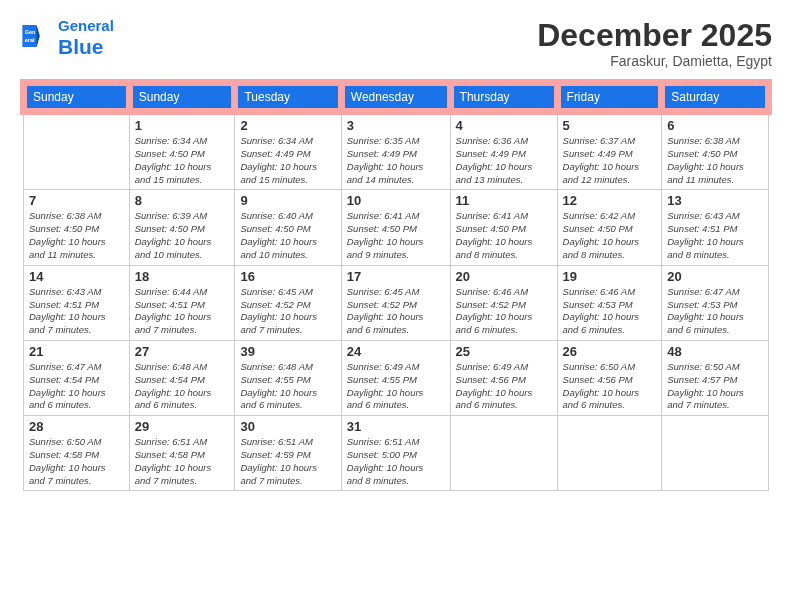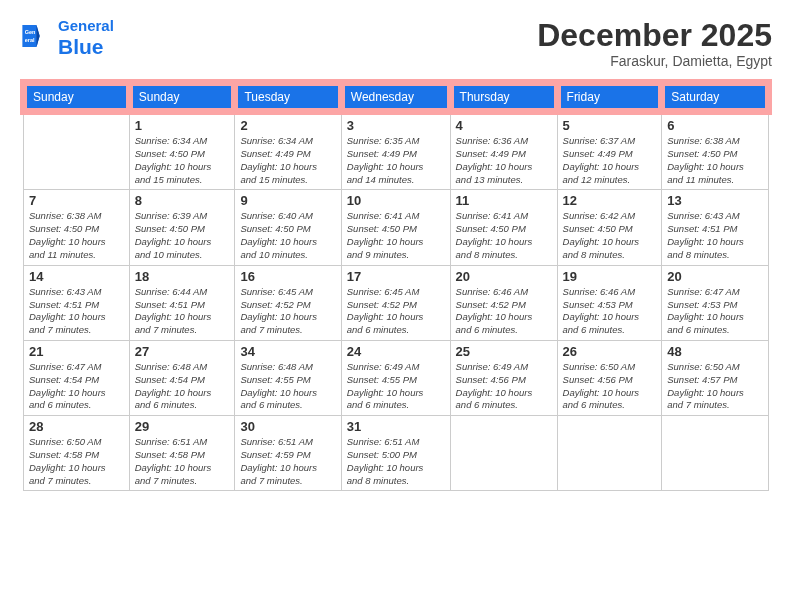--- a/index.html
+++ b/index.html
@@ -217,21 +217,21 @@
         <tr class="row-alt">
           <td>
             <span class="day-number">21</span>
             <div class="day-info">Sunrise: 6:47 AM<br>Sunset: 4:54 PM<br>Daylight: 10 hours<br>and 6 minutes.</div>
           </td>
           <td>
             <span class="day-number">27</span>
             <div class="day-info">Sunrise: 6:48 AM<br>Sunset: 4:54 PM<br>Daylight: 10 hours<br>and 6 minutes.</div>
           </td>
           <td>
-            <span class="day-number">34</span>
+            <span class="day-number">39</span>
             <div class="day-info">Sunrise: 6:48 AM<br>Sunset: 4:55 PM<br>Daylight: 10 hours<br>and 6 minutes.</div>
           </td>
           <td>
             <span class="day-number">24</span>
             <div class="day-info">Sunrise: 6:49 AM<br>Sunset: 4:55 PM<br>Daylight: 10 hours<br>and 6 minutes.</div>
           </td>
           <td>
             <span class="day-number">25</span>
             <div class="day-info">Sunrise: 6:49 AM<br>Sunset: 4:56 PM<br>Daylight: 10 hours<br>and 6 minutes.</div>
           </td>

